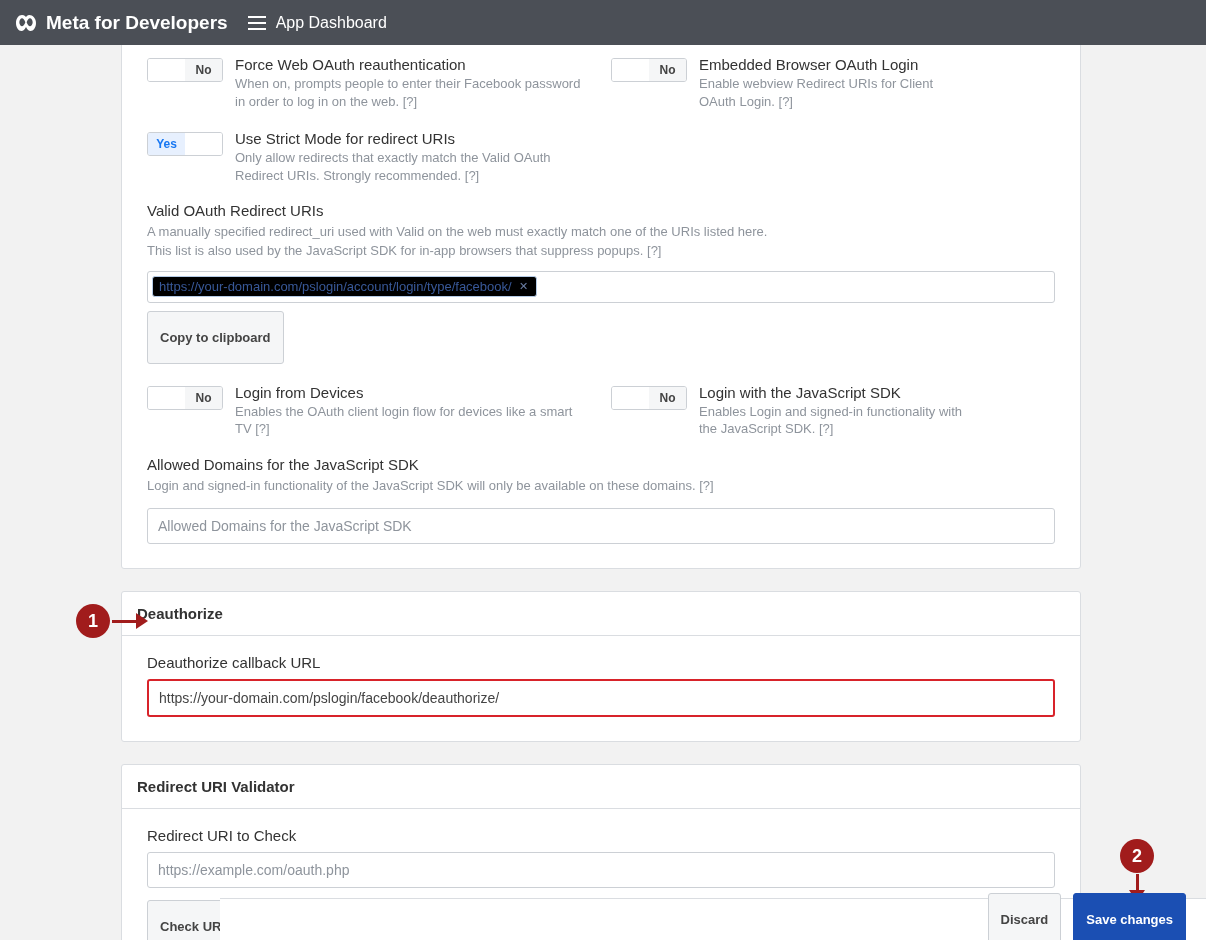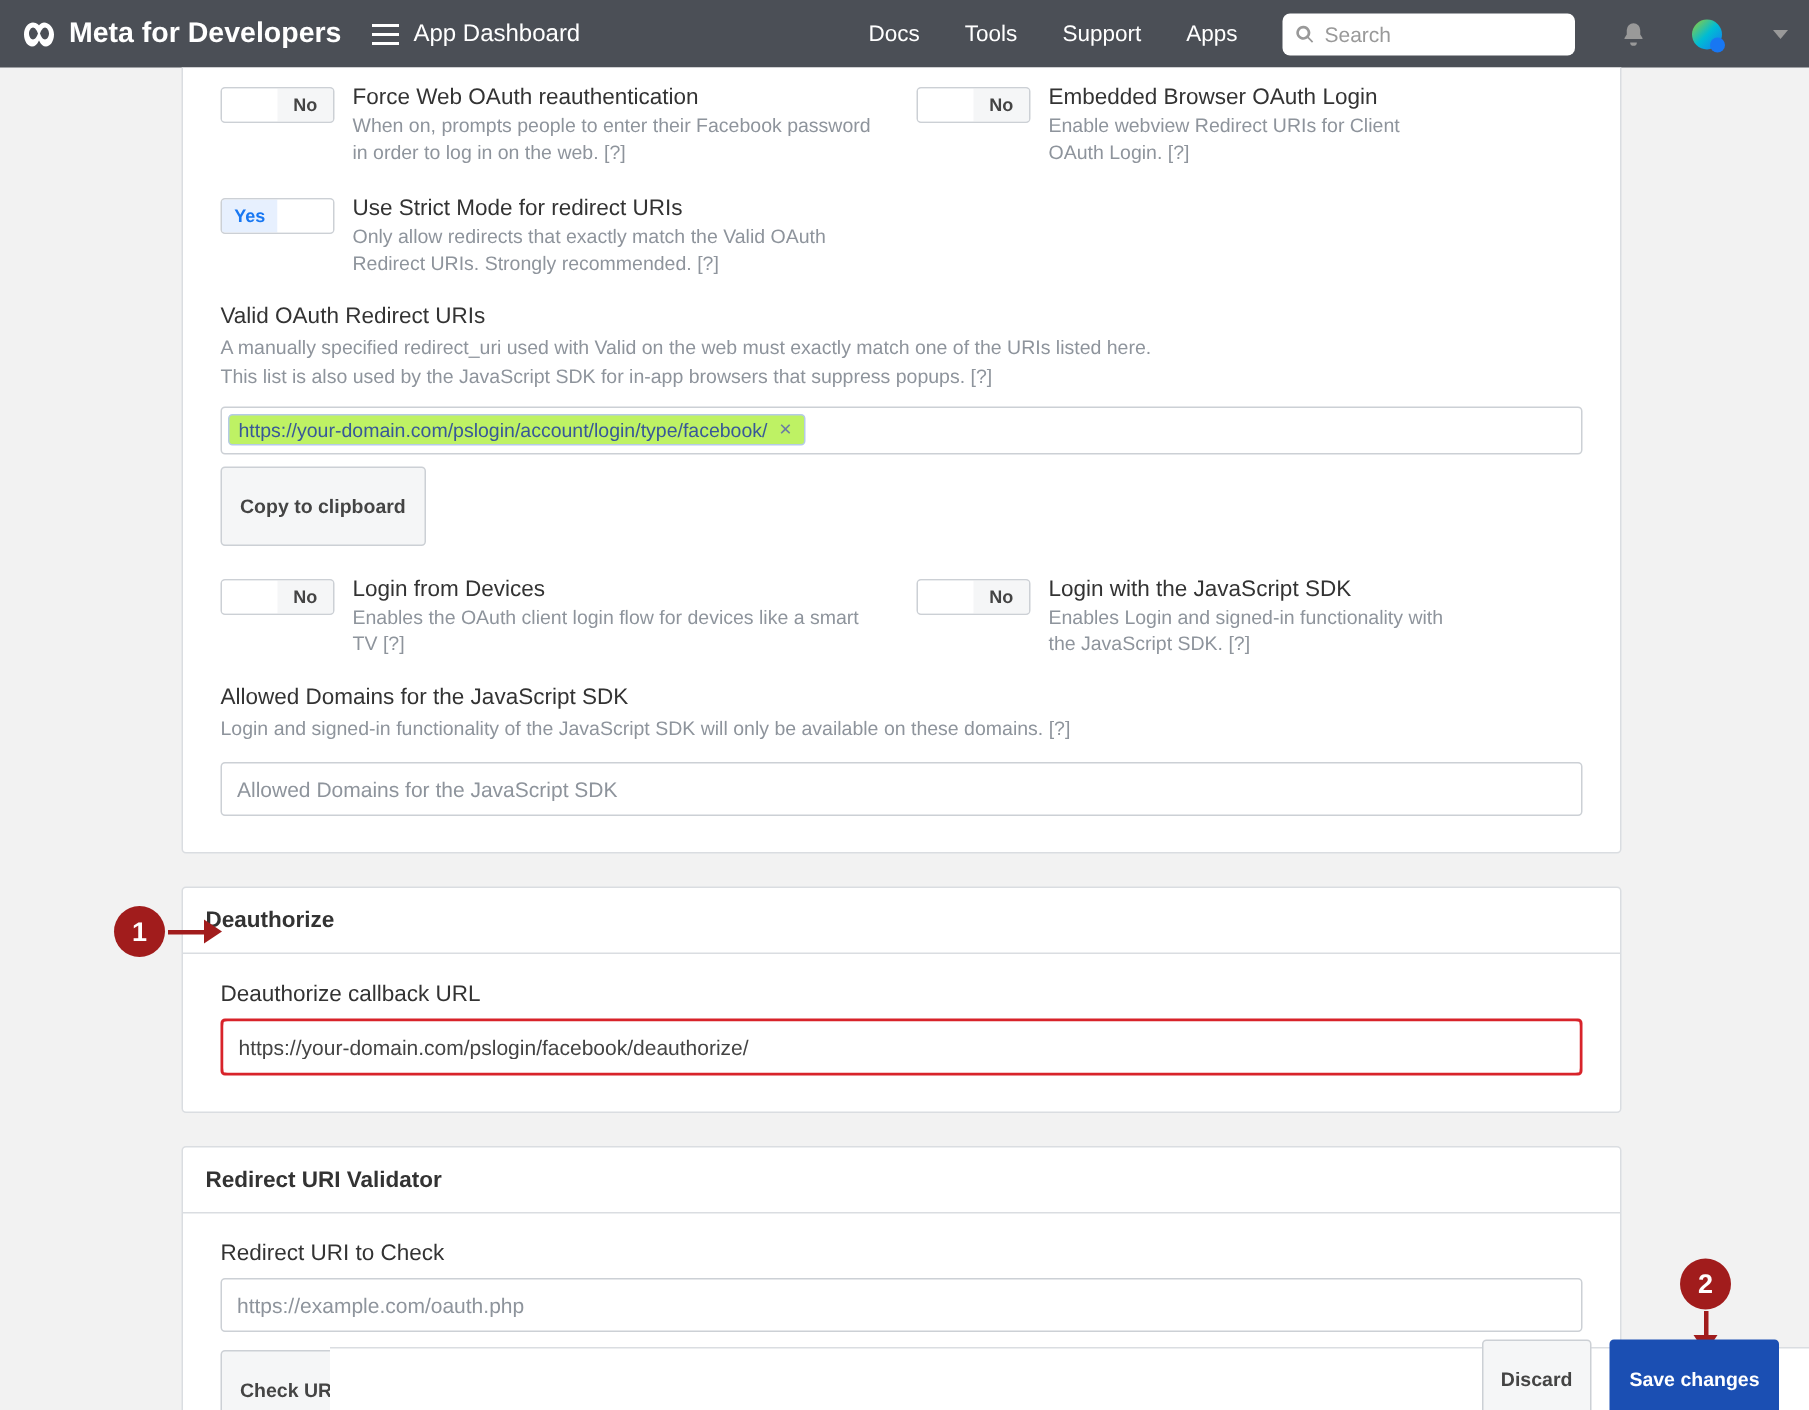--- a/index.html
+++ b/index.html
@@ -47,21 +47,21 @@
 .toggle.on .tog-half:last-child { background:#fff; }
 .opt-txt .lbl { font-size: 15px; color: #333; }
 .opt-txt .desc { font-size: 13px; color: #8e949c; margin-top: 2px; line-height: 1.35; }
 
 
 .sec-title { font-size: 15px; color: #333; margin-top: 18px; }
 .sec-desc { font-size: 13px; color: #8e949c; margin-top: 4px; line-height: 1.45; }
 
 
 .chip-box { border: 1px solid #ccd0d5; border-radius: 3px; padding: 4px; margin-top: 10px; min-height: 32px; background:#fff; }
-.chip { display: inline-flex; align-items: center; background: #bef264; border: 1px solid #b5cbe6; color: #385898; font-size: 13px; border-radius: 3px; padding: 2px 6px; gap: 6px; }
+.chip { display: inline-flex; align-items: center; background: #000000; border: 1px solid #b5cbe6; color: #385898; font-size: 13px; border-radius: 3px; padding: 2px 6px; gap: 6px; }
 .chip-x { display:inline-flex; align-items:center; justify-content:center; width:12px; height:12px; color:#6a7da3; cursor:pointer; font-size:11px; }
 
 
 .btn { display:inline-flex; align-items:center; justify-content:center; padding: 18px 12px; border: 1px solid #ccd0d5; background: #f5f6f7; color: #444; font-size: 13px; border-radius: 3px; cursor: pointer; font-weight: 600; }
 
 
 .field { width: 100%; height: 36px; border: 1px solid #ccd0d5; border-radius: 3px; padding: 0 10px; font-size: 14px; color: #444; background:#fff; }
 .field::placeholder { color: #8e949c; }
 
 
@@ -95,37 +95,20 @@
     <span class="hdr-title">Meta for Developers</span>
   </div>
   <div class="hdr-menu">
     <svg width="18" height="14" viewBox="0 0 18 14" fill="#fff">
         <rect width="18" height="2"></rect>
         <rect y="6" width="18" height="2"></rect>
         <rect y="12" width="18" height="2"></rect>
       </svg>
     <span>App Dashboard</span>
   </div>
-  <div class="hdr-nav">
-    <a>Docs</a>
-    <a>Tools</a>
-    <a>Support</a>
-    <a>Apps</a>
-    <div class="hdr-search">
-      <svg width="14" height="14" viewBox="0 0 24 24">
-          <path d="M10 2a8 8 0 105 14.3l5 5 1.4-1.4-5-5A8 8 0 0010 2zm0 3a5 5 0 110 10 5 5 0 010-10z"></path>
-        </svg>
-      <input placeholder="Search" style="">
-    </div>
-    <svg class="hdr-bell" width="18" height="18" viewBox="0 0 24 24">
-        <path d="M12 2a6 6 0 00-6 6v4l-2 3v1h16v-1l-2-3V8a6 6 0 00-6-6zm0 20a3 3 0 003-3H9a3 3 0 003 3z"></path>
-      </svg>
-    <div class="hdr-avatar"></div>
-    <div class="hdr-caret"></div>
-  </div>
 </div>
 
 <div class="main">
   <div class="content">
 
     <div class="card card0">
       <div class="card-body">
 
         <div style="height:52px"></div>
 

